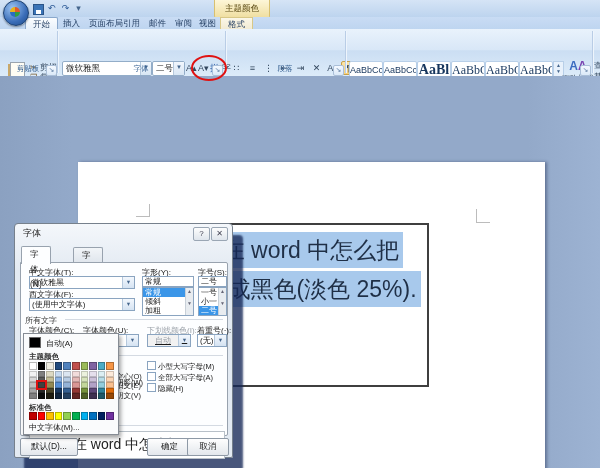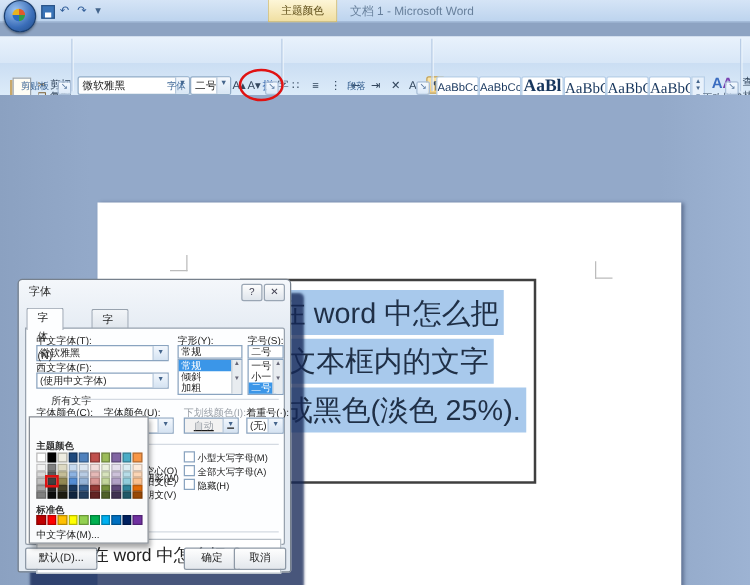--- a/index.html
+++ b/index.html
@@ -144,26 +144,35 @@
 <div id="app">
 
   <div id="titlebar" class="abs">
     <div id="save-ico" class="abs">
         <i></i>
       </div>
     <div class="abs qat-btn" style="left:45px;">↶</div>
     <div class="abs qat-btn" style="left:59px;">↷</div>
     <div class="abs qat-btn" style="left:72px;color:#44658c;">▾</div>
     <div id="tool-header" class="abs">主题颜色</div>
-    <div id="doc-title" class="abs">文档 1 - Microsoft Word</div>
   </div>
   <div id="orb" class="abs">
       <div class="petals"></div>
     </div>
 
+  <div id="tabrow" class="abs">
+    <div class="tab active" style="left:25px;">开始</div>
+    <div class="tab" style="left:56px;">插入</div>
+    <div class="tab" style="left:82px;">页面布局</div>
+    <div class="tab" style="left:116px;">引用</div>
+    <div class="tab" style="left:142px;">邮件</div>
+    <div class="tab" style="left:168px;">审阅</div>
+    <div class="tab" style="left:192px;">视图</div>
+    <div class="tab contextual" style="left:220px;">格式</div>
+  </div>
 
   <div id="ribbon" class="abs">
 
     <div id="paste-btn" class="abs">
       <div id="paste-ico"></div>
       <span>粘贴</span>
     </div>
     <div class="small-cmd" style="top:33px;"><span class="ico">✂</span><span>剪切</span></div>
     <div class="small-cmd" style="top:43px;"><span class="ico">❐</span><span>复制</span></div>
     <div class="small-cmd" style="top:53px;"><span class="ico">✎</span><span>格式刷</span></div>
@@ -270,21 +279,20 @@
 
   <div id="doc-bg" class="abs">
     <div id="page" class="abs">
       <div class="crop" style="left:71px;top:42px;width:1px;height:13px;"></div>
       <div class="crop" style="left:58px;top:54px;width:14px;height:1px;"></div>
       <div class="crop" style="left:398px;top:47px;width:1px;height:14px;"></div>
       <div class="crop" style="left:398px;top:60px;width:14px;height:1px;"></div>
       <div id="anchor" class="abs">⚓</div>
       <div id="textbox" class="abs">
         <span class="tline">在 word 中怎么把</span>
-        <span class="tline">文本框内的文字</span>
         <span class="tline">设成黑色(淡色 25%).</span>
       </div>
     </div>
   </div>
 
   <div id="dialog" class="abs">
     <div id="dlg-title">字体</div>
     <div class="dlg-sys" style="right:22px;">?</div>
     <div class="dlg-sys" style="right:4px;">✕</div>
     <div id="dlg-tabs">
@@ -317,21 +325,21 @@
           <div class="item" style="width: calc(100% - 9px);">小一</div>
           <div class="item sel" style="width: calc(100% - 9px);">二号</div>
         </div>
 
       <div class="flabel" style="left:8px;top:26px;">西文字体(F):</div>
       <div class="dcombo" style="left:8px;top:35px;width:106px;">
         <span class="val">(使用中文字体)</span>
           <span class="btn">▼</span>
       </div>
 
-      <div class="sect" style="left:20px;top:52px;">所有文字</div>
+      <div class="sect" style="left:4px;top:52px;">所有文字</div>
       <div class="sect-line" style="left:44px;top:56px;width:158px;"></div>
       <div class="flabel" style="left:8px;top:62px;">字体颜色(C):</div>
       <div class="flabel" style="left:62px;top:62px;">字体颜色(U):</div>
       <div class="flabel dis" style="left:126px;top:62px;">下划线颜色(I):</div>
       <div class="flabel" style="left:176px;top:62px;">着重号(·):</div>
       <div class="dcombo" style="left:8px;top:71px;width:46px;">
         <span class="val" style="background:#000;margin:2px;"></span>
           <span class="btn">▼</span>
       </div>
       <div class="dcombo" style="left:62px;top:71px;width:56px;">
@@ -370,20 +378,21 @@
       <div class="sect" style="left:4px;top:158px;">预览</div>
       <div class="sect-line" style="left:26px;top:162px;width:176px;"></div>
       <div id="preview-box">在 word 中怎么把</div>
     </div>
     <div class="dbtn" style="left:5px;width:56px;">默认(D)...</div>
     <div class="dbtn" style="left:132px;width:43px;">确定</div>
     <div class="dbtn" style="left:172px;width:40px;">取消</div>
   </div>
 
   <div id="color-panel" class="abs">
+    <div id="auto-item"><span class="sw"></span><span>自动(A)</span></div>
     <div class="pal-label" style="top:18px;">主题颜色</div>
     <div class="srow" style="top:28px;" id="theme-row">
         <div class="sw8" style="background: rgb(255, 255, 255);"></div>
         <div class="sw8" style="background: rgb(0, 0, 0);"></div>
         <div class="sw8" style="background: rgb(238, 236, 225);"></div>
         <div class="sw8" style="background: rgb(31, 73, 125);"></div>
         <div class="sw8" style="background: rgb(79, 129, 189);"></div>
         <div class="sw8" style="background: rgb(192, 80, 77);"></div>
         <div class="sw8" style="background: rgb(155, 187, 89);"></div>
         <div class="sw8" style="background: rgb(128, 100, 162);"></div>

